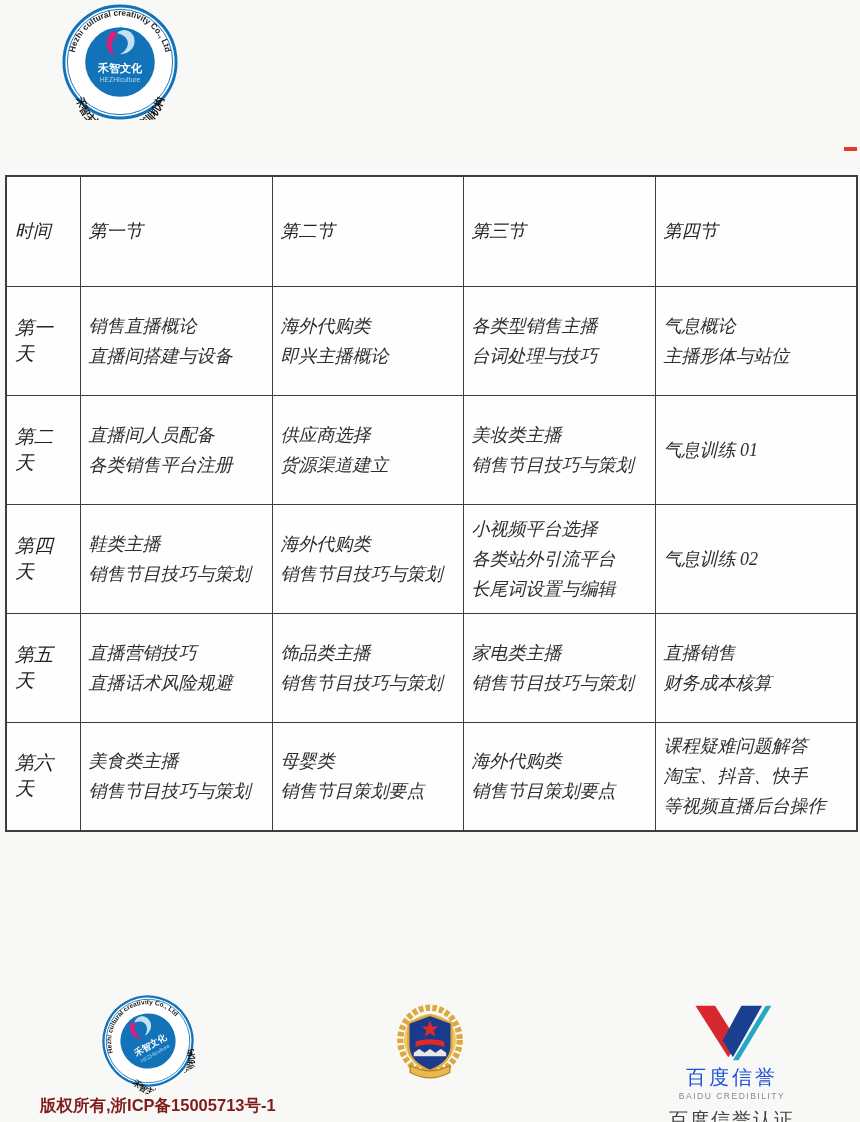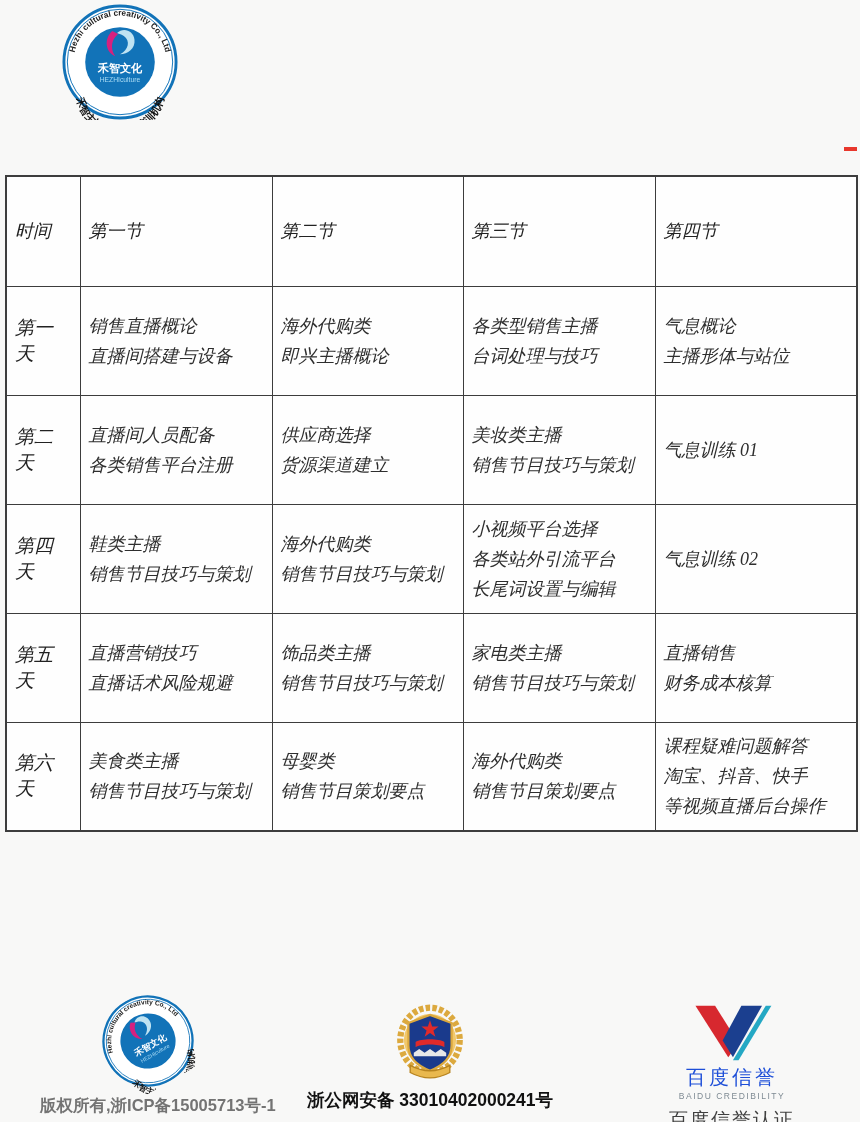--- a/index.html
+++ b/index.html
@@ -21,21 +21,21 @@
   table.course tbody tr{height:109px;}
   .col-time{width:74px;}.col-s1{width:192px;}.col-s2{width:191px;}.col-s3{width:192px;}.col-s4{width:202px;}
   .head-cell{font-size:18px;color:#222;}
   .day-cell{font-size:19px;color:#222;margin-left:35px;}
   .lesson-line{font-size:18px;color:#2e2e2e;line-height:30px;}
 
   
   .foot-col{position:absolute;text-align:center;}
   .foot-left{left:40px;width:215px;top:995px;}
   .footer-logo{width:92px;height:92px;margin:0 auto;transform:rotate(-30deg);}
-  .copyright{margin-top:8px;font-family:"Liberation Sans","DejaVu Sans",sans-serif;font-weight:bold;font-size:16.5px;color:#737373;white-space:nowrap;}
+  .copyright{margin-top:8px;font-family:"Liberation Sans","DejaVu Sans",sans-serif;font-weight:bold;font-size:16.5px;color:#7f1d1d;white-space:nowrap;}
   .foot-mid{left:300px;width:260px;top:1000px;}
   .police-badge{width:72px;height:82px;margin:0 auto;}
   .police-badge svg{width:100%;height:100%;display:block;}
   .police-text{margin-top:6px;font-family:"Liberation Sans","DejaVu Sans",sans-serif;font-weight:bold;font-size:17.5px;color:#111;white-space:nowrap;}
   .foot-right{left:622px;width:220px;top:1002px;}
   .baidu-icon{width:86px;height:60px;margin:0 auto;}
   .baidu-icon svg{width:100%;height:100%;display:block;}
   .baidu-cn{margin-top:2px;font-family:"Liberation Sans","DejaVu Sans",sans-serif;font-size:20px;letter-spacing:3px;color:#1d4ed8;white-space:nowrap;}
   .baidu-en{font-family:"Liberation Sans","DejaVu Sans",sans-serif;font-size:8.5px;letter-spacing:1.5px;color:#7e8a93;white-space:nowrap;}
   .baidu-cert{margin-top:6px;font-family:"Liberation Sans","DejaVu Sans",sans-serif;font-size:19px;letter-spacing:2px;color:#3f3f3f;white-space:nowrap;}
@@ -216,21 +216,20 @@
       <svg viewBox="0 0 80 90">
         <ellipse cx="40" cy="44" rx="33" ry="36" fill="none" stroke="#dca93e" stroke-width="7" stroke-dasharray="5 2.5"></ellipse>
         <circle cx="40" cy="44" r="29" fill="#f2c86a"></circle>
         <path d="M40,16 L64,25 V50 C64,64 53,73 40,78 C27,73 16,64 16,50 V25 Z" fill="#1a3a8c" stroke="#dca93e" stroke-width="2.5"></path>
         <polygon points="40,22 42.4,29 49.6,29 43.8,33.4 46,40.4 40,36 34,40.4 36.2,33.4 30.4,29 37.6,29" fill="#e02a2a"></polygon>
         <path d="M24,46 C30,42 50,42 56,46 L56,52 C50,48 30,48 24,52 Z" fill="#e02a2a"></path>
         <path d="M22,58 L28,54 L34,58 L40,54 L46,58 L52,54 L58,58 L58,62 L22,62 Z" fill="#e8e8e8"></path>
         <path d="M18,72 Q40,84 62,72 L62,80 Q40,92 18,80 Z" fill="#e9b84e" stroke="#b78420" stroke-width="1.5"></path>
       </svg>
     </div>
-    <div class="police-text">浙公网安备 33010402000241号</div>
   </div>
 
   <div class="foot-col foot-right">
     <div class="baidu-icon">
       <svg viewBox="0 0 90 64">
         <polygon points="6,4 27,4 52,44 41,59" fill="#d7282f"></polygon>
         <polygon points="55,4 77,4 46,59 35,41" fill="#1b3f8f"></polygon>
         <polygon points="81,4 87,4 52,62 46,62" fill="#24a8c4"></polygon>
       </svg>
     </div>

